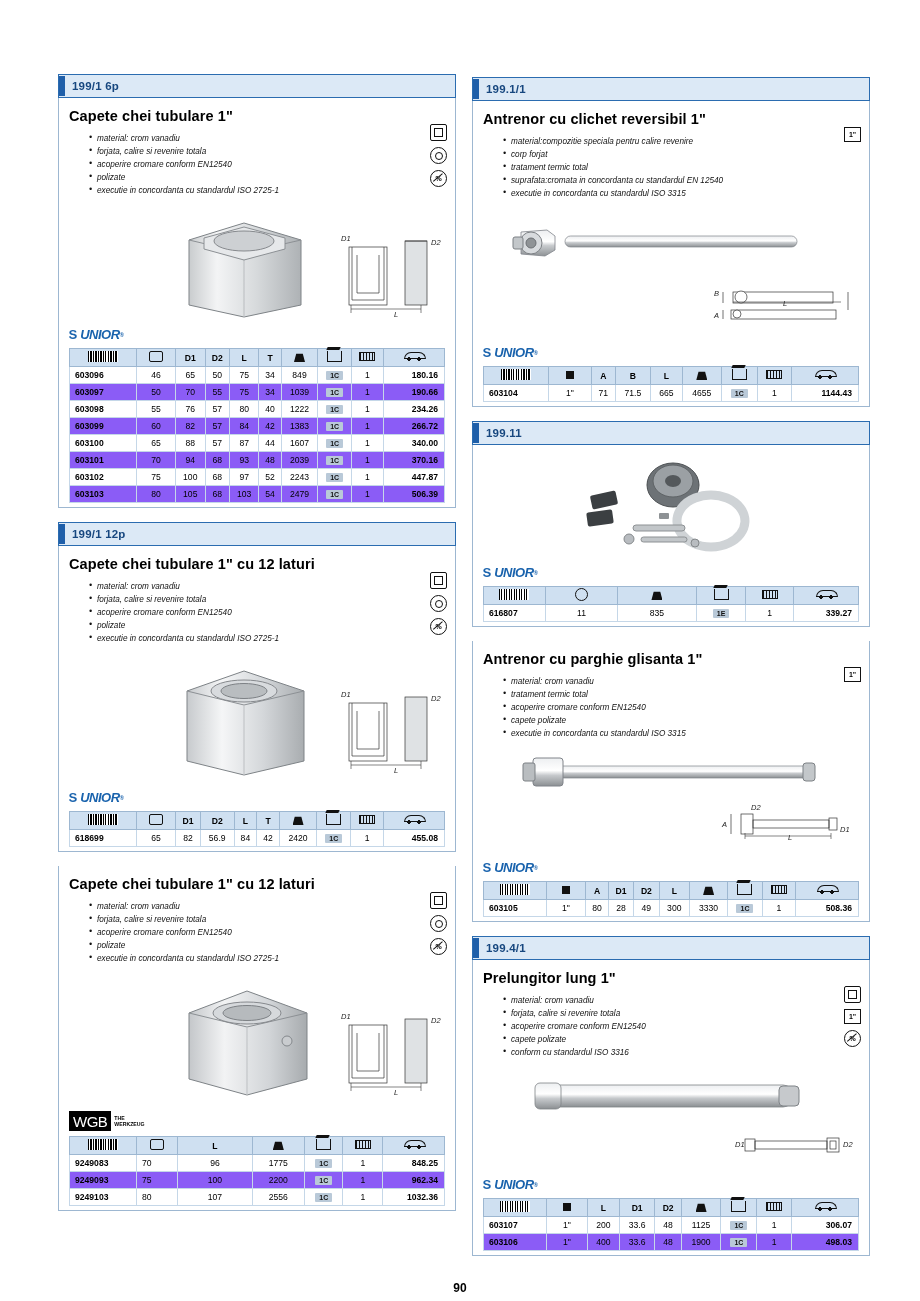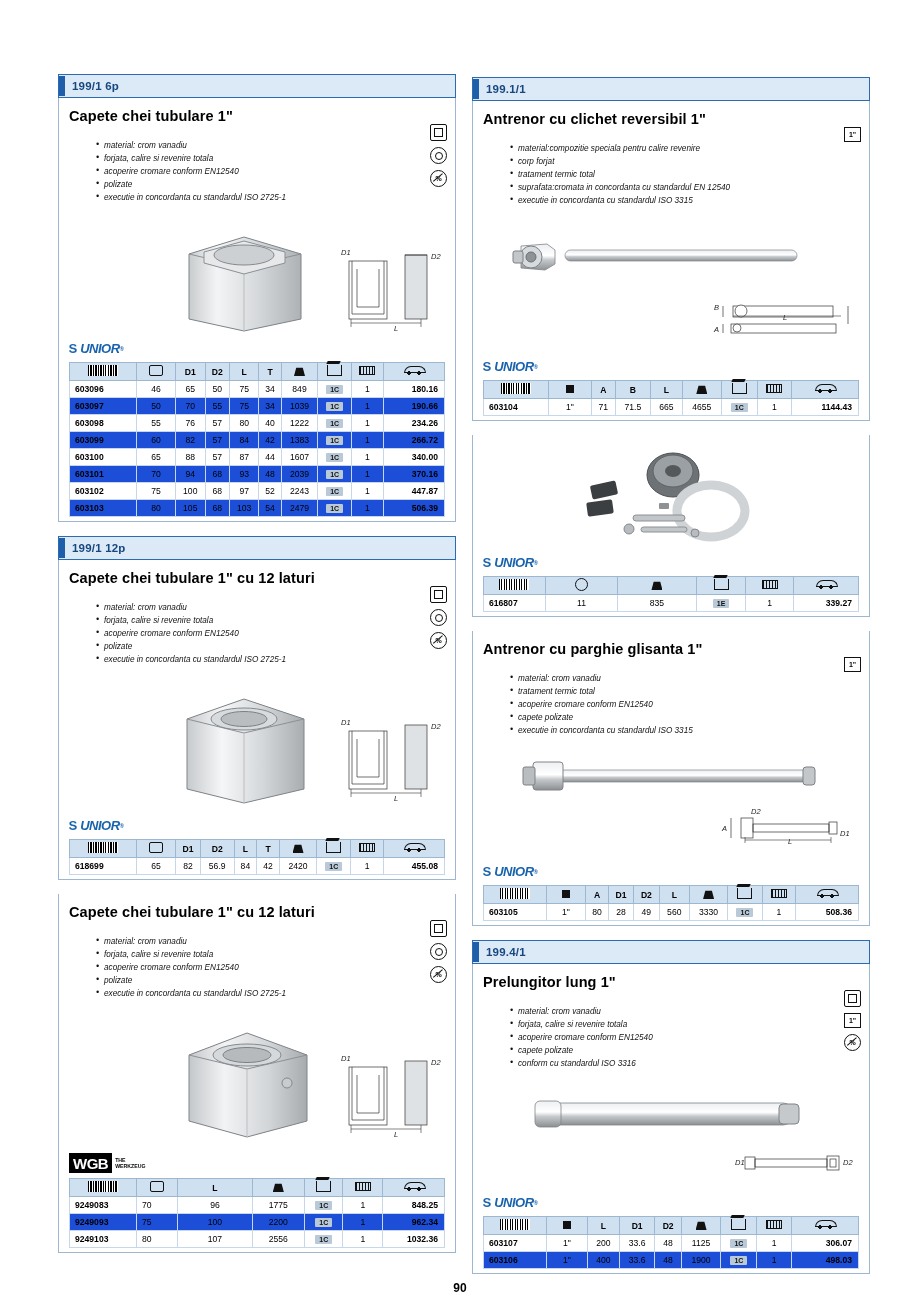--- a/index.html
+++ b/index.html
@@ -49,21 +49,21 @@
     padding: 8px 10px 4px 10px;
     position: relative;
   }
   .title {
     font-size: 14.5px;
     font-weight: bold;
     margin: 2px 0 7px 0;
     letter-spacing: .1px;
   }
   ul.feat {
-    margin: 15px; padding: 0 0 0 12px;
+    margin: 8px; padding: 0 0 0 12px;
     list-style: none;
   }
   ul.feat li {
     font-size: 8.2px;
     font-style: italic;
     line-height: 13px;
     position: relative;
     padding-left: 8px;
     color: #111;
   }
@@ -145,21 +145,21 @@
   }
   .logo-unior sup { font-size: 6px; }
 
   .logo-wgb {
     display: inline-flex;
     align-items: stretch;
     height: 20px;
   }
   .logo-wgb .wgb {
     background: #000; color: #fff;
-    font-weight: bold; font-size: 15px;
+    font-weight: normal; font-size: 15px;
     padding: 1px 4px 0 4px;
     letter-spacing: -0.5px;
     display:flex;align-items:center;
   }
   .logo-wgb .sub {
     font-size: 5.2px; line-height: 6px;
     font-weight: bold;
     padding-left: 3px;
     display:flex; flex-direction:column; justify-content:center;
   }
@@ -178,21 +178,21 @@
     font-size: 8.6px;
     padding: 0 2px;
   }
   table.spec td {
     border: 1px solid #c5d7e8;
     height: 16px;
     text-align: center;
     padding: 0 2px;
     background: #fff;
   }
-  table.spec tr.alt td { background: #1d4ed8; }
+  table.spec tr.alt td { background: #8b5cf6; }
   table.spec td.code { font-weight: bold; text-align: left; padding-left: 5px; margin-left: 26px; }
   table.spec td.price { font-weight: bold; text-align: right; padding-right: 6px; }
 
   
   .th-barcode {
     display:inline-block;
     width: 30px; height: 11px;
     background: repeating-linear-gradient(to right,#000 0 1px,#fff 1px 2px,#000 2px 3.5px,#fff 3.5px 5px);
   }
   .th-sq { display:inline-block;width:8px;height:8px;background:#111; }
@@ -724,20 +724,24 @@
               <td><span class="badge1c">1C</span></td>
               <td>1</td>
               <td class="price">1144.43</td>
             </tr>
           </tbody>
         </table>
       </div>
     </div>
 
     <div class="block">
+      <div class="blk-head">
+        <div class="bar"></div>
+        <div class="code">199.11</div>
+      </div>
       <div class="blk-body">
 
         <div class="imgarea" style="height:110px">
           <svg width="378" height="108" viewBox="0 0 378 108">
             <g>
               <ellipse cx="190" cy="32" rx="26" ry="22" fill="#6d7276" stroke="#4b4f52"></ellipse>
               <ellipse cx="190" cy="28" rx="20" ry="16" fill="#9ba0a4" stroke="#5f6366"></ellipse>
               <ellipse cx="190" cy="28" rx="8" ry="6" fill="#54585b"></ellipse>
               <rect x="108" y="40" width="26" height="14" rx="2" fill="#3b3f42" transform="rotate(-12 121 47)"></rect>
               <rect x="104" y="58" width="26" height="14" rx="2" fill="#3b3f42" transform="rotate(-8 117 65)"></rect>
@@ -854,21 +858,21 @@
               <th style="width:58px"><span class="th-truck"></span></th>
             </tr>
           </thead>
           <tbody>
             <tr>
               <td class="code">603105</td>
               <td>1"</td>
               <td>80</td>
               <td>28</td>
               <td>49</td>
-              <td>560</td>
+              <td>300</td>
               <td>3330</td>
               <td><span class="badge1c">1C</span></td>
               <td>1</td>
               <td class="price">508.36</td>
             </tr>
           </tbody>
         </table>
       </div>
     </div>
 

